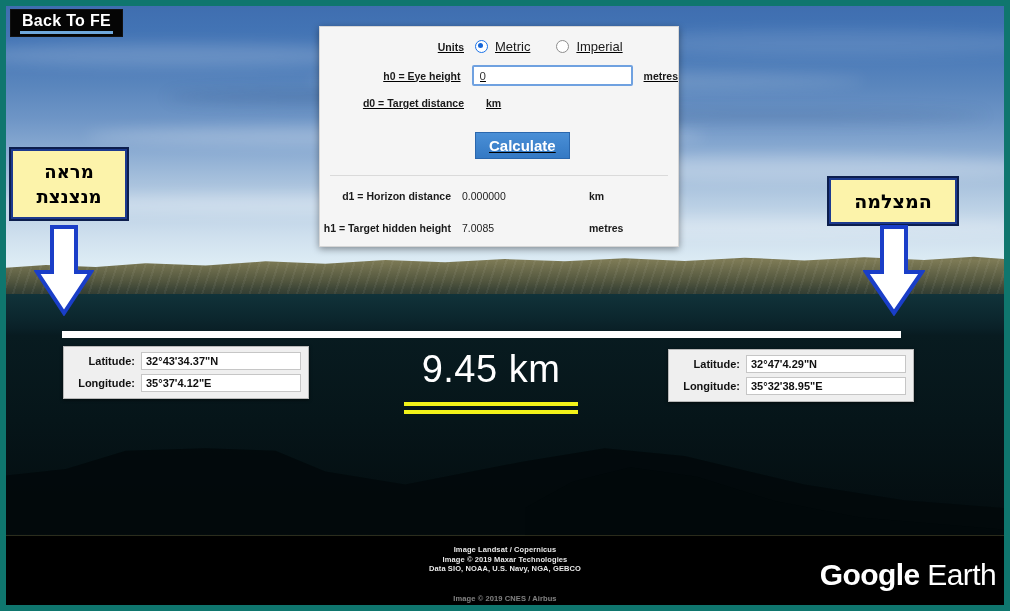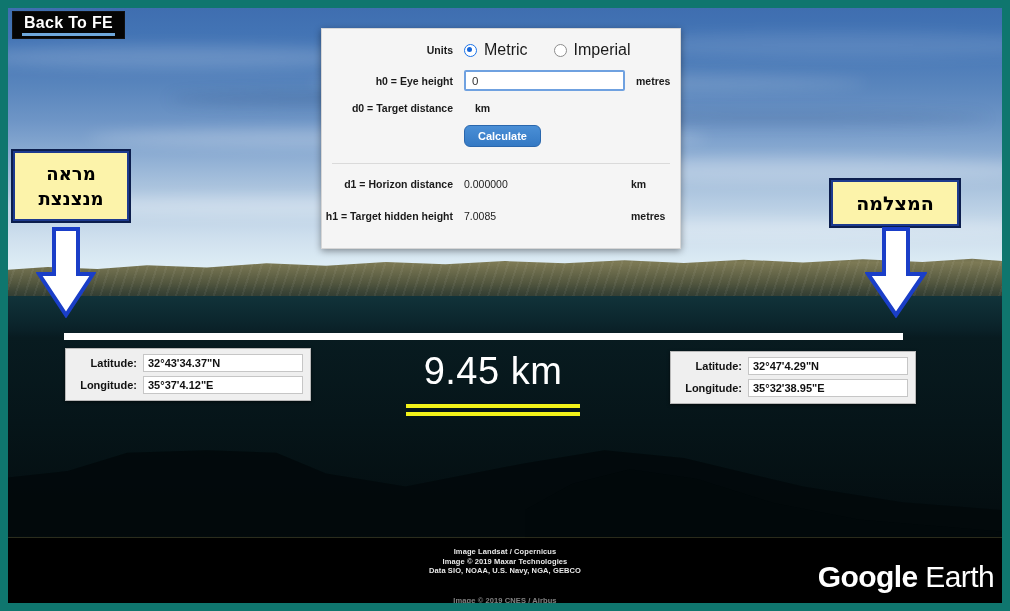--- a/index.html
+++ b/index.html
@@ -1,20 +1,20 @@
 <!DOCTYPE html>
 <html><head>
 <meta charset="utf-8">
 <style>
   html,body{margin:0;padding:0;background:#fff;}
   body{font-family:"Liberation Sans",sans-serif;}
 
   #stage{
     position:relative;width:1010px;height:611px;overflow:hidden;
-    box-sizing:border-box;border:8px solid #0f766e;background:#0c4a6e;
+    box-sizing:border-box;border:6px solid #0f766e;background:#0c4a6e;
   }
 
   
   .scene{position:absolute;inset:0;overflow:hidden;}
 
   .sky{
     position:absolute;left:0;top:0;width:100%;height:268px;
     background:linear-gradient(180deg,
       #3f6eb0 0%, #4273b4 8%, #4a7ab8 18%,
       #5a86bd 30%, #6e95c6 42%, #8aabd2 54%,
@@ -136,60 +136,61 @@
     font-weight:bold;color:#111;padding:2px 4px;font-family:"Liberation Sans",sans-serif;
   }
 
   
   .calc{
     position:absolute;left:313px;top:20px;width:358px;height:219px;
     background:#f5f5f5;border:1px solid #d6d6d6;
     box-shadow:0 2px 7px rgba(0,0,0,.4);
     font-family:"Liberation Sans",sans-serif;
   }
-  .calc-top{padding:12px 0 6px 0;}
+  .calc-top{padding:12px 0 6px 13px;text-decoration:underline;}
   .calc-row{display:flex;align-items:center;margin-bottom:11px;}
   .calc-row .rlabel{
     width:131px;text-align:right;font-size:10.5px;font-weight:bold;color:#1a1a1a;
     margin-right:11px;white-space:nowrap;
   }
   .radio-wrap{display:flex;align-items:center;gap:7px;margin-right:26px;cursor:pointer;}
   .radio{
     width:11px;height:11px;border-radius:50%;border:1px solid #8d8d8d;background:#fff;
     display:inline-block;position:relative;flex:none;
   }
   .radio.on{border-color:#1a73e8;background:#fff;}
   .radio.on:after{
     content:"";position:absolute;left:2px;top:2px;width:5px;height:5px;
     border-radius:50%;background:#1565d8;
   }
-  .radio-wrap .rtxt{font-size:16px;color:#1a1a1a;}
+  .radio-wrap .rtxt{font-size:13px;color:#1a1a1a;}
   .calc-input{
     width:161px;height:21px;background:#fff;border:1px solid #9a9a9a;border-radius:2px;
     font-size:11.5px;color:#333;padding:0 6px;box-sizing:border-box;
     font-family:"Liberation Sans",sans-serif;outline:none;
   }
   .calc-input.focus{border:2px solid #6fa1e0;}
   .unit{font-size:10.5px;font-weight:bold;color:#1a1a1a;margin-left:11px;}
   .btn-row{display:flex;margin-bottom:8px;}
   .btn-spacer{width:142px;}
   .btn-calc{
     background:linear-gradient(180deg,#4a8fd6 0%,#3479c4 100%);
-    border:1px solid #2a67ad;border-radius:6px;color:#fff;
-    font-size:11px;font-weight:bold;padding:4px 13px;cursor:pointer;
+    border:1px solid #2a67ad;border-radius:0;color:#fff;
+    font-size:15px;font-weight:bold;padding:4px 13px;cursor:pointer;
     font-family:"Liberation Sans",sans-serif;
+    margin-top:12px;
   }
   .calc-sep{height:1px;background:#dadada;margin:2px 10px 0 10px;}
   .calc-bot{padding:14px 0 0 0;}
   .res-row{display:flex;align-items:center;margin-bottom:20px;}
   .res-row .rlabel{
     width:131px;text-align:right;font-size:10.5px;font-weight:bold;color:#1a1a1a;
     margin-right:11px;white-space:nowrap;
   }
-  .res-row .rval{font-size:10.5px;color:#222;width:167px;}
+  .res-row .rval{font-size:10.5px;color:#222;width:127px;}
   .res-row .runit{font-size:10.5px;font-weight:bold;color:#1a1a1a;}
 
   
   .attrib{
     position:absolute;left:0;top:539px;width:100%;text-align:center;
     color:#e8e8e8;font-size:7.5px;line-height:9.6px;font-weight:bold;
     font-family:"Liberation Sans",sans-serif;letter-spacing:.1px;
   }
   .attrib .cut{opacity:.55;margin-top:20px;}
   .ge-logo{

